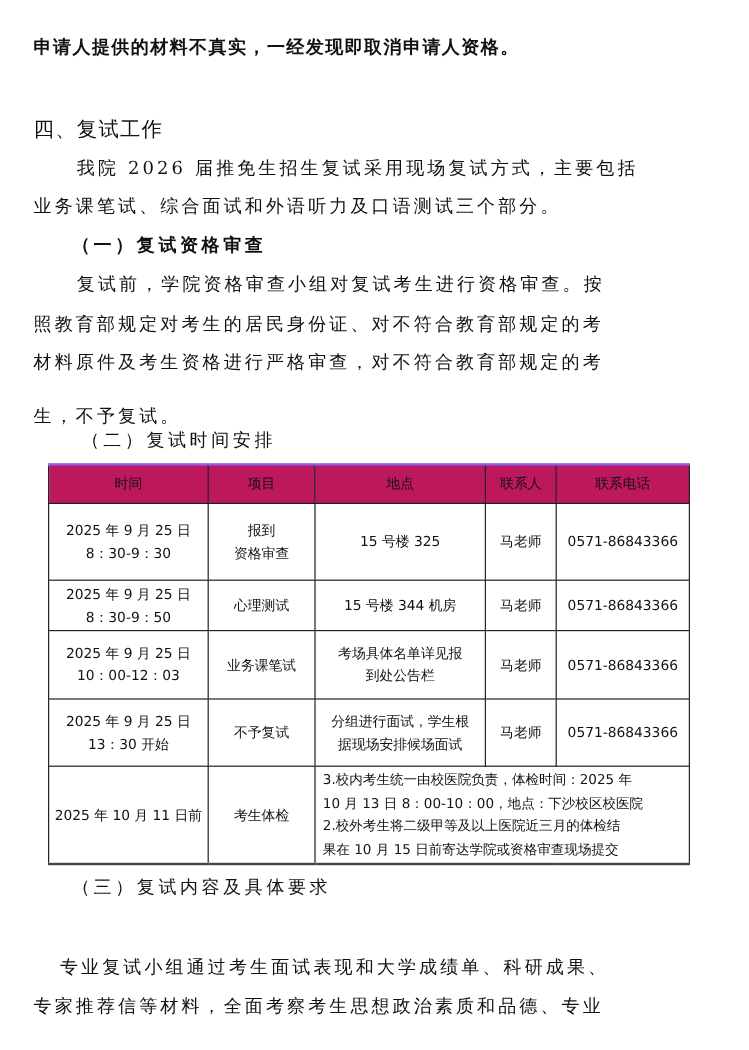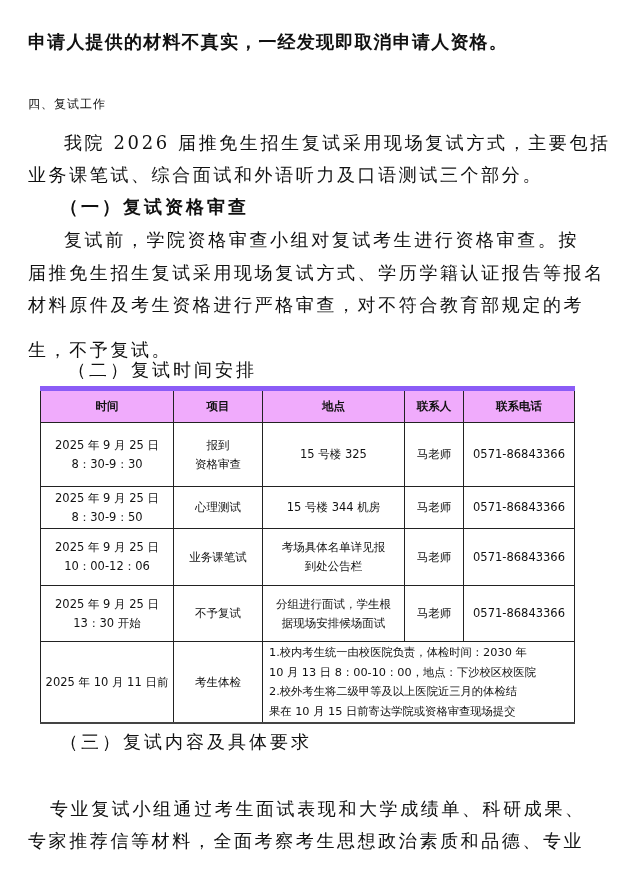--- a/index.html
+++ b/index.html
@@ -3,38 +3,38 @@
 <meta charset="utf-8">
 <style>
   html, body { margin: 0; padding: 0; background: #ffffff; }
   body {
     width: 624px; height: 875px; overflow: hidden; position: relative;
     font-family: "DejaVu Serif", "Liberation Serif", serif;
     color: #111;
   }
   .line {
     position: absolute; left: 28px; white-space: nowrap;
-    font-size: 18px; letter-spacing: 2.6px;
+    font-size: 15px; letter-spacing: 2.6px;
   }
   .bold { font-weight: bold; letter-spacing: 1.2px; font-family: "DejaVu Sans", "Liberation Sans", sans-serif; }
-  .heading { font-family: "DejaVu Sans", "Liberation Sans", sans-serif; letter-spacing: 1px; font-size: 12px; }
+  .heading { font-family: "DejaVu Sans", "Liberation Sans", sans-serif; letter-spacing: 1px; font-size: 17px; }
   .sub { letter-spacing: 3px; }
   table.schedule {
     position: absolute; left: 40px; top: 386px;
     width: 534px; border-collapse: collapse; table-layout: fixed;
     font-family: "DejaVu Sans", "Liberation Sans", sans-serif;
     font-size: 11.5px; color: #111;
   }
   table.schedule th, table.schedule td {
     border: 1px solid #222; text-align: center; vertical-align: middle;
     padding: 0 3px; line-height: 19px;
   }
   table.schedule thead th {
-    background: #f0abfc; font-weight: bold; height: 31px;
-    border-top: 5px solid #8b5cf6;
+    background: #be185d; font-weight: normal; height: 31px;
+    border-top: 2px solid #8b5cf6;
   }
   table.schedule td.notes { text-align: left; padding-left: 6px; line-height: 19.5px; font-size: 11.3px; }
   table.schedule tr.r1 td { height: 63px; }
   table.schedule tr.r2 td { height: 41px; }
   table.schedule tr.r3 td { height: 56px; }
   table.schedule tr.r4 td { height: 55px; }
   table.schedule tr.r5 td { height: 80px; border-bottom: 2px solid #444; }
   .cell-line { display: block; }
 </style>
 </head>
@@ -45,21 +45,21 @@
   <div class="line bold" style="top:30px;">申请人提供的材料不真实，一经发现即取消申请人资格。</div>
 
   <div class="line heading" style="top:96px;">四、复试工作</div>
 
   <div class="line" style="top:131px; left:64px;">我院 2026 届推免生招生复试采用现场复试方式，主要包括</div>
   <div class="line" style="top:163px;">业务课笔试、综合面试和外语听力及口语测试三个部分。</div>
 
   <div class="line sub" style="top:195px; left:60px;font-weight:bold;">（一）复试资格审查</div>
 
   <div class="line" style="top:228px; left:64px;">复试前，学院资格审查小组对复试考生进行资格审查。按</div>
-  <div class="line" style="top:261px;">届推免生招生复试采用现场复试方式、学历学籍认证报告等报名</div>
+  <div class="line" style="top:261px;">照教育部规定对考生的居民身份证、对不符合教育部规定的考</div>
   <div class="line" style="top:293px;">材料原件及考生资格进行严格审查，对不符合教育部规定的考</div>
   <div class="line" style="top:338px;">生，不予复试。</div>
 
   <div class="line sub" style="top:358px; left:68px;">（二）复试时间安排</div>
 
   <table class="schedule">
     <colgroup>
       <col style="width:133px">
         <col style="width:89px">
         <col style="width:142px">
@@ -101,21 +101,21 @@
         </td>
         <td>
           <span class="cell-line">15 号楼 344 机房</span>
         </td>
         <td>马老师</td>
         <td>0571-86843366</td>
       </tr>
       <tr class="r3">
         <td>
           <span class="cell-line">2025 年 9 月 25 日</span>
-          <span class="cell-line">10：00-12：06</span>
+          <span class="cell-line">10：00-12：03</span>
         </td>
         <td>
           <span class="cell-line">业务课笔试</span>
         </td>
         <td>
           <span class="cell-line">考场具体名单详见报</span>
           <span class="cell-line">到处公告栏</span>
         </td>
         <td>马老师</td>
         <td>0571-86843366</td>
@@ -136,21 +136,21 @@
         <td>0571-86843366</td>
       </tr>
       <tr class="r5">
         <td>
           <span class="cell-line">2025 年 10 月 11 日前</span>
         </td>
         <td>
           <span class="cell-line">考生体检</span>
         </td>
         <td class="notes" colspan="3">
-          <span class="cell-line">1.校内考生统一由校医院负责，体检时间：2030 年</span>
+          <span class="cell-line">3.校内考生统一由校医院负责，体检时间：2025 年</span>
           <span class="cell-line">10 月 13 日 8：00-10：00，地点：下沙校区校医院</span>
           <span class="cell-line">2.校外考生将二级甲等及以上医院近三月的体检结</span>
           <span class="cell-line">果在 10 月 15 日前寄达学院或资格审查现场提交</span>
         </td>
       </tr>
     </tbody>
   </table>
 
   <div class="line sub" style="top:730px; left:60px;">（三）复试内容及具体要求</div>
 

